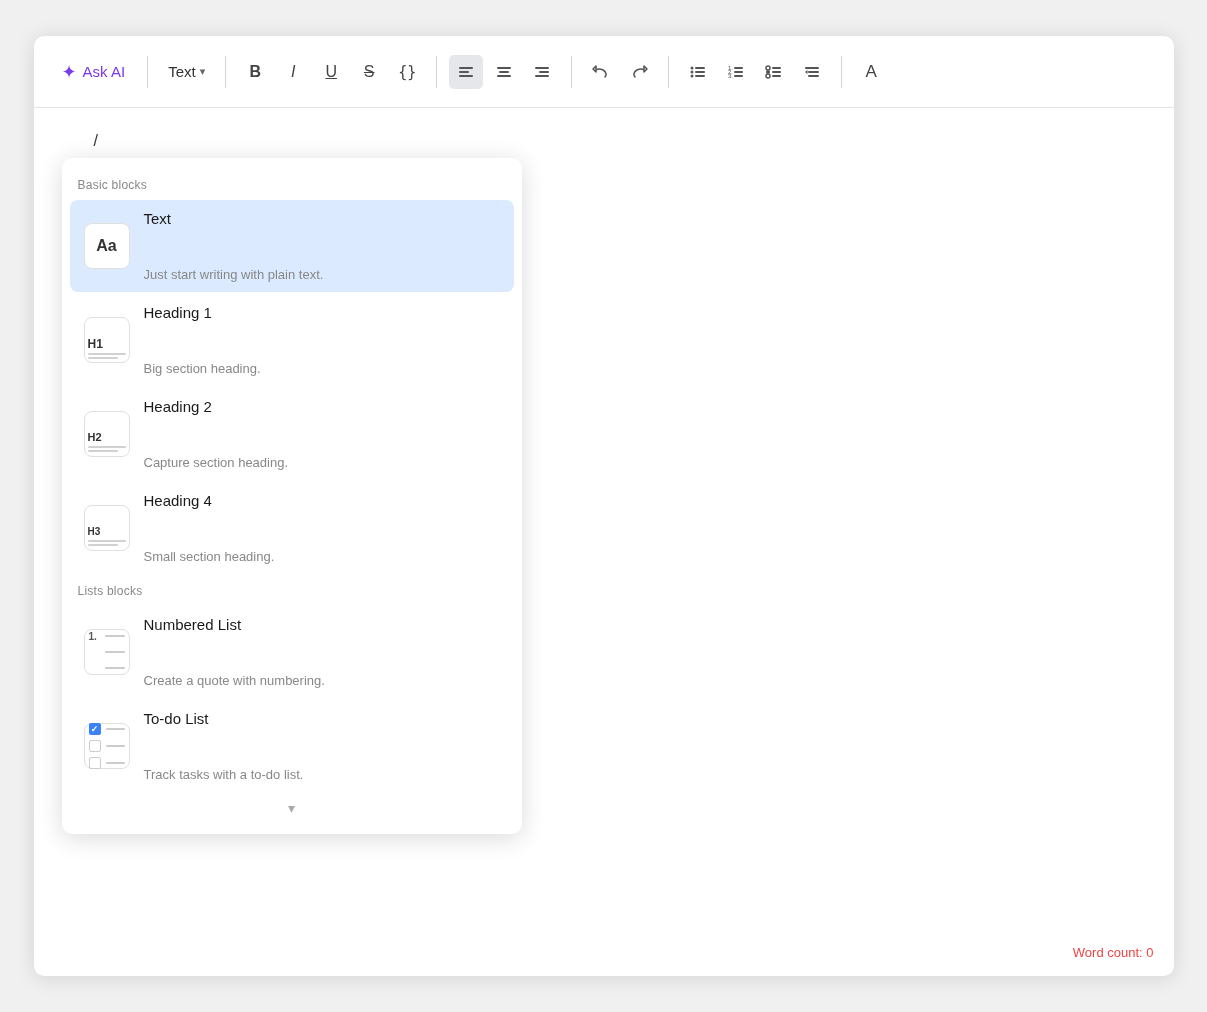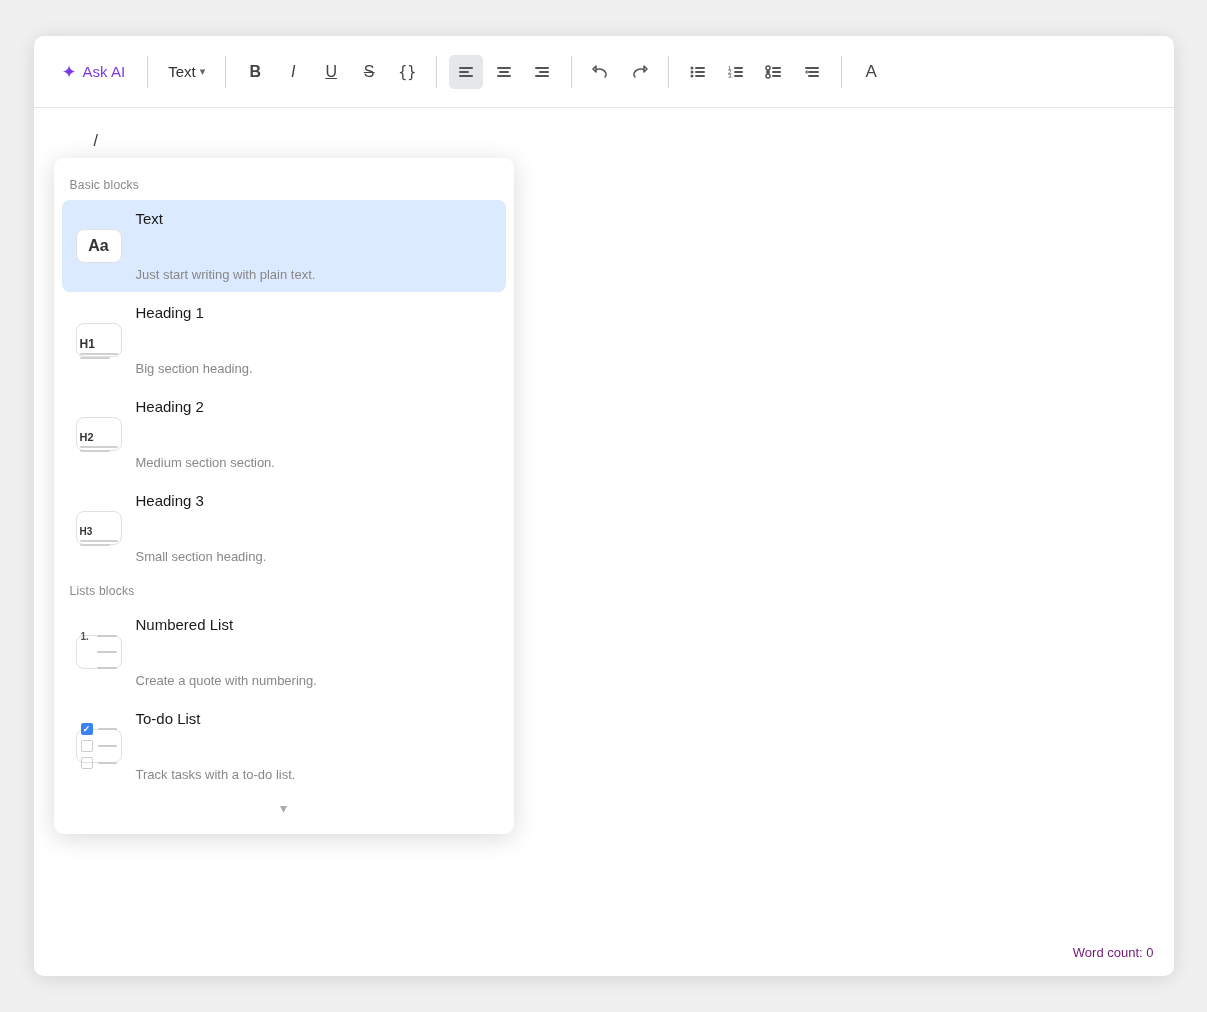--- a/index.html
+++ b/index.html
@@ -97,26 +97,26 @@
     .editor-slash {
       font-size: 16px;
       color: #333;
       margin-bottom: 8px;
     }
     .word-count {
       position: absolute;
       right: 20px;
       bottom: 16px;
       font-size: 13px;
-      color: #701a75;
+      color: #ef4444;
     }
     .dropdown-container {
       position: absolute;
       top: 50px;
-      left: 20px;
+      left: 28px;
       width: 460px;
       background: #fff;
       border-radius: 10px;
       box-shadow: 0 4px 24px rgba(0,0,0,0.15);
       z-index: 100;
       display: flex;
       flex-direction: column;
       max-height: 700px;
     }
     .dropdown-scroll-area {
@@ -149,21 +149,21 @@
       padding: 10px 14px;
       cursor: pointer;
       border-radius: 8px;
       margin: 2px 8px;
     }
     .block-item.selected {
       background: #dbeafe;
     }
     .block-icon {
       width: 46px;
-      height: 34px;
+      height: 46px;
       border-radius: 8px;
       border: 1px solid #e0e0e0;
       background: #fff;
       display: flex;
       align-items: center;
       justify-content: center;
       flex-shrink: 0;
       font-size: 13px;
       color: #555;
       font-weight: 600;
@@ -418,36 +418,36 @@
             <div class="icon-h1-wrapper">
               <span class="icon-h1-title" style="font-size:11px">H2</span>
               <div class="icon-h1-sub">
                 <div class="icon-sub-line" style="width:100%"></div>
                 <div class="icon-sub-line" style="width:80%"></div>
               </div>
             </div>
           </div>
           <div class="block-info">
             <span class="block-name">Heading 2</span>
-            <span class="block-desc">Medium section section.</span>
+            <span class="block-desc">Capture section heading.</span>
           </div>
         </div>
 
         <div class="block-item">
           <div class="block-icon">
             <div class="icon-h1-wrapper">
               <span class="icon-h1-title" style="font-size:10px">H3</span>
               <div class="icon-h1-sub">
                 <div class="icon-sub-line" style="width:100%"></div>
                 <div class="icon-sub-line" style="width:80%"></div>
               </div>
             </div>
           </div>
           <div class="block-info">
-            <span class="block-name">Heading 3</span>
+            <span class="block-name">Heading 4</span>
             <span class="block-desc">Small section heading.</span>
           </div>
         </div>
 
 
         <div class="section-label">Lists blocks</div>
 
 
         <div class="block-item">
           <div class="block-icon">

